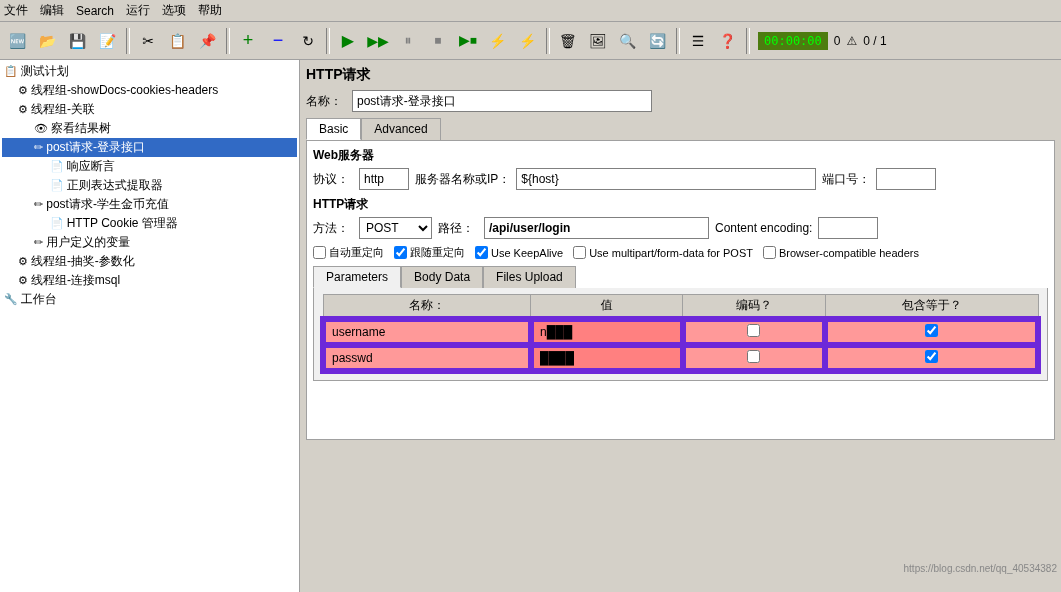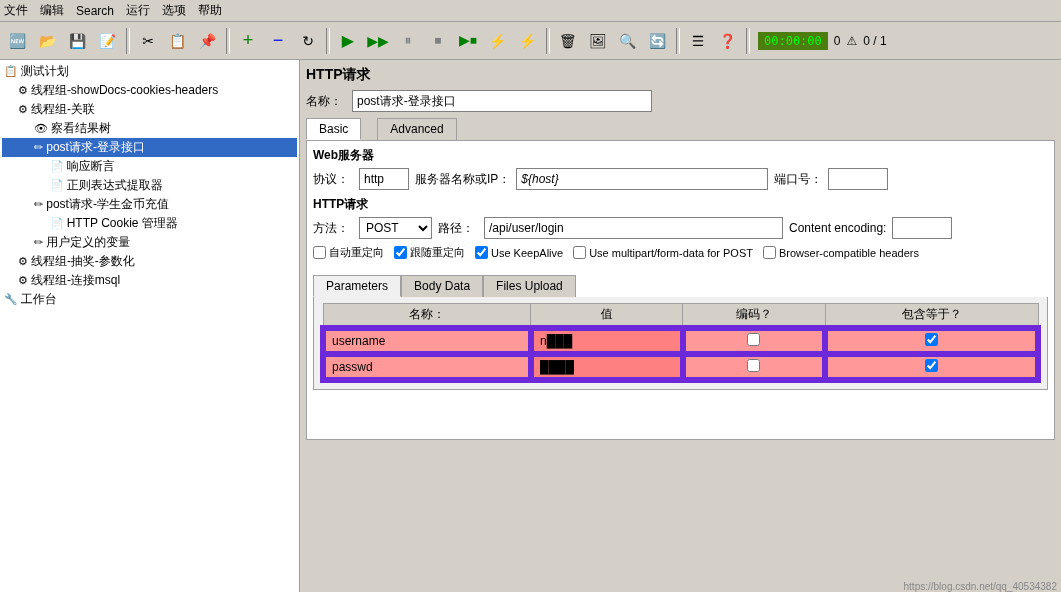--- a/index.html
+++ b/index.html
@@ -29,52 +29,52 @@
     
     .content { flex: 1; background: #d4d0c8; padding: 6px; overflow-y: auto; }
 
     .section-title { font-size: 14px; font-weight: bold; margin-bottom: 6px; }
 
     .form-row { display: flex; align-items: center; margin-bottom: 6px; gap: 6px; }
     .form-label { font-size: 12px; min-width: 40px; }
     .form-input { border: 1px solid #808080; background: white; padding: 2px 4px; font-size: 12px; height: 22px; }
 
     
-    .tabs-bar { display: flex; gap: 16px; margin-bottom: 0; }
+    .tabs-bar { display: flex; gap: 0; margin-bottom: 0; }
     .tab { padding: 3px 12px; border: 1px solid #a0a0a0; background: #d4d0c8; cursor: pointer; font-size: 12px; border-bottom: none; }
     .tab.active { background: #ffffff; border-bottom: 1px solid #ffffff; z-index: 1; }
     .tab-content { background: #ffffff; border: 1px solid #a0a0a0; padding: 8px; min-height: 300px; }
 
     
     .sub-section-title { font-size: 12px; font-weight: bold; margin-bottom: 4px; }
 
     
     .checkboxes-row { display: flex; align-items: center; gap: 10px; margin-bottom: 6px; font-size: 11px; }
     .checkboxes-row label { display: flex; align-items: center; gap: 3px; }
 
     
     .inner-tabs-bar { display: flex; gap: 0; margin-bottom: 0; }
-    .inner-tab { padding: 3px 12px; border: 1px solid #a0a0a0; background: #d4d0c8; cursor: pointer; font-size: 12px; border-bottom: none; margin-top: 9px; }
+    .inner-tab { padding: 3px 12px; border: 1px solid #a0a0a0; background: #d4d0c8; cursor: pointer; font-size: 12px; border-bottom: none; }
     .inner-tab.active { background: #f0f0f0; border-bottom: 1px solid #f0f0f0; }
 
     
     .params-table { width: 100%; border-collapse: collapse; font-size: 12px; }
     .params-table th { background: #d4d0c8; border: 1px solid #a0a0a0; padding: 2px 6px; text-align: center; font-weight: normal; }
     .params-table td { border: 6px solid #6d28d9; padding: 2px 6px; background: white; }
     .params-table .row-selected td { background: #ff9999; }
 
     .table-header-row { display: flex; justify-content: center; margin-bottom: 2px; font-size: 12px; }
 
     
     .bottom-buttons { display: flex; justify-content: center; align-items: center; gap: 6px; padding: 8px; background: #d4d0c8; border-top: 1px solid #a0a0a0; }
     .btn { padding: 3px 14px; border: 1px solid #808080; background: #d4d0c8; cursor: pointer; font-size: 12px; height: 24px; }
 
     .method-select { border: 1px solid #808080; background: white; padding: 2px; font-size: 12px; height: 22px; }
 
-    .watermark { position: fixed; bottom: 0; right: 4px; font-size: 10px; color: #888; }
+    .watermark { position: fixed; bottom: 18px; right: 4px; font-size: 10px; color: #888; }
 
     .inner-tab-panel { background: #f0f0f0; border: 1px solid #a0a0a0; border-top: none; padding: 6px; }
   </style>
 </head>
 <body>
 
 <div class="menubar">
   <span>文件</span>
   <span>编辑</span>
   <span>Search</span>
@@ -190,36 +190,36 @@
       <div class="tab">Advanced</div>
     </div>
 
     <div class="tab-content" style="padding:6px;">
 
       <div class="sub-section-title">Web服务器</div>
       <div class="form-row">
         <span class="form-label">协议：</span>
         <input class="form-input" style="width: 50px;" value="http">
         <span class="form-label">服务器名称或IP：</span>
-        <input class="form-input" style="width: 252px; font-style: italic;" value="${host}">
+        <input class="form-input" style="width: 300px;" value="${host}">
         <span class="form-label">端口号：</span>
         <input class="form-input" style="width: 60px;" value="">
       </div>
 
       <div class="sub-section-title">HTTP请求</div>
       <div class="form-row">
         <span class="form-label">方法：</span>
         <select class="method-select">
           <option>POST</option>
           <option>GET</option>
           <option>PUT</option>
           <option>DELETE</option>
         </select>
         <span class="form-label">路径：</span>
-        <input class="form-input" style="width: 299px;" value="/api/user/login">
+        <input class="form-input" style="width: 225px; font-weight: bold;" value="/api/user/login">
         <span class="form-label">Content encoding:</span>
         <input class="form-input" style="width: 60px;" value="">
       </div>
 
       <div class="checkboxes-row">
         <label>
             <input type="checkbox" style="">
             <span>自动重定向</span>
           </label>
         <label>

